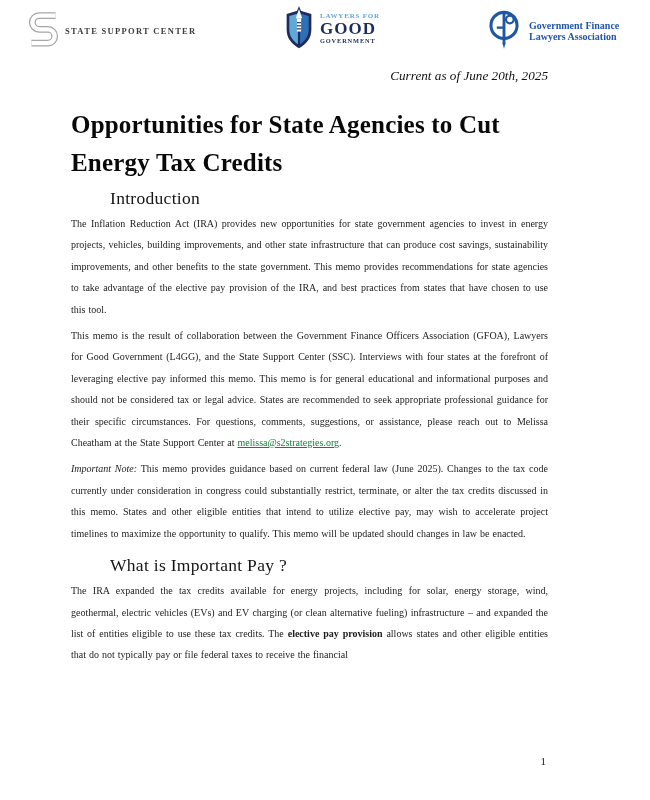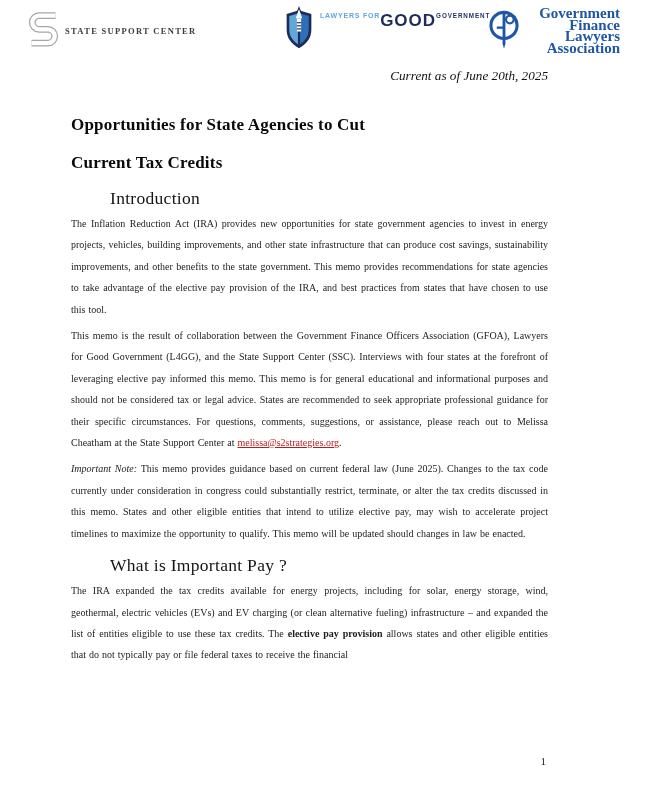--- a/index.html
+++ b/index.html
@@ -17,42 +17,42 @@
   
   .logo-row { position: relative; height: 60px; }
   .logo-group { position: absolute; display: flex; align-items: center; }
   .ssc { left: 28px; top: 10px; gap: 6px; }
   .ssc-label {
     font-family: "Liberation Serif", serif;
     font-size: 8.5px; font-weight: bold; letter-spacing: 1.3px;
     color: #3c3c3c; white-space: nowrap;
   }
   .l4gg { left: 284px; top: 5px; gap: 6px; align-items: flex-start; }
-  .l4gg-text { display: flex; flex-direction: row; padding-top: 7px; font-family: Liberation Sans, sans-serif; }
+  .l4gg-text { display: flex; flex-direction: column; padding-top: 7px; font-family: Liberation Serif, serif; }
   .l4gg-line1 { font-size: 7px; font-weight: bold; letter-spacing: 0.8px; color: #5fa8d8; }
   .l4gg-line2 { font-size: 17px; font-weight: bold; letter-spacing: 1px; color: #1e2c5c; line-height: 17px; }
   .l4gg-line3 { font-size: 6.3px; font-weight: bold; letter-spacing: 0.9px; color: #1e2c5c; }
   .gfoa { left: 486px; top: 8px; gap: 7px; }
-  .gfoa-text { font-family: "Liberation Serif", serif; font-weight: bold; color: #1f56a5; font-size: 15px; line-height: 11.5px; text-align: right; }
+  .gfoa-text { font-family: "Liberation Serif", serif; font-weight: bold; color: #1f56a5; font-size: 10px; line-height: 11.5px; }
 
   
   .dateline {
     margin: 8px 72px 0 0;
     text-align: right;
     font-style: italic;
     font-size: 13.2px;
     color: #111111;
     height: 18px;
     padding-left: 15px;
   }
 
   
   .title {
     margin: 20px 68px 0 71px;
-    font-size: 17px;
+    font-size: 25px;
     font-weight: bold;
     line-height: 37.5px;
     color: #090909;
     letter-spacing: 0.2px;
   }
   .title span { display: block; }
   h2.sect {
     font-size: 17.5px;
     font-weight: normal;
     color: #141414;
@@ -67,21 +67,21 @@
     margin: 5px 72px 0 71px;
     font-size: 10px;
     line-height: 21.4px;
     text-align: justify;
     color: #1c1c1c;
     word-spacing: 0.5px;
   }
   p.body.first { margin-top: 0; }
   .em { font-style: italic; }
   .bold { font-weight: bold; }
-  a.maillink { color: #b91c1c; text-decoration: underline; cursor: pointer; }
+  a.maillink { color: #15803d; text-decoration: underline; cursor: pointer; }
 
   
   .pagenum {
     position: absolute;
     right: 74px;
     bottom: 33px;
     font-size: 11px;
     color: #1c1c1c;
   }
 </style>
@@ -138,21 +138,21 @@
         <span style="display:block">Government Finance</span>
         <span style="display:block">Lawyers Association</span>
       </span>
     </div>
   </div>
 
   <div class="dateline">Current as of June 20th, 2025</div>
 
   <h1 class="title">
     <span>Opportunities for State Agencies to Cut</span>
-    <span>Current Tax Credits</span>
+    <span>Energy Tax Credits</span>
   </h1>
 
   <h2 class="sect">Introduction</h2>
 
   <p class="body first">
     <span>The Inflation Reduction Act (IRA) provides new opportunities for state government agencies to invest in energy projects, vehicles, building improvements, and other state infrastructure that can produce cost savings, sustainability improvements, and other benefits to the state government. This memo provides recommendations for state agencies to take advantage of the elective pay provision of the IRA, and best practices from states that have chosen to use this tool.</span>
   </p>
 
   <p class="body">
     <span>This memo is the result of collaboration between the Government Finance Officers Association (GFOA), Lawyers for Good Government (L4GG), and the State Support Center (SSC). Interviews with four states at the forefront of leveraging elective pay informed this memo. This memo is for general educational and informational purposes and should not be considered tax or legal advice. States are recommended to seek appropriate professional guidance for their specific circumstances. For questions, comments, suggestions, or assistance, please reach out to Melissa Cheatham at the State Support Center at </span><a class="maillink">melissa@s2strategies.org</a><span>.</span>

